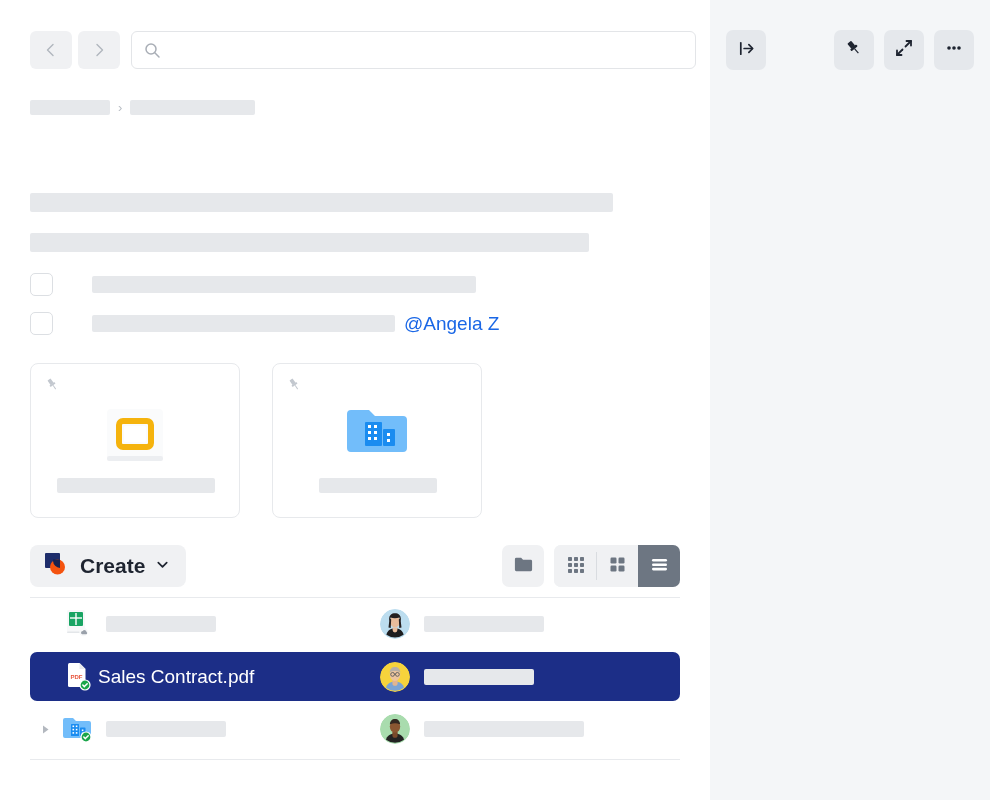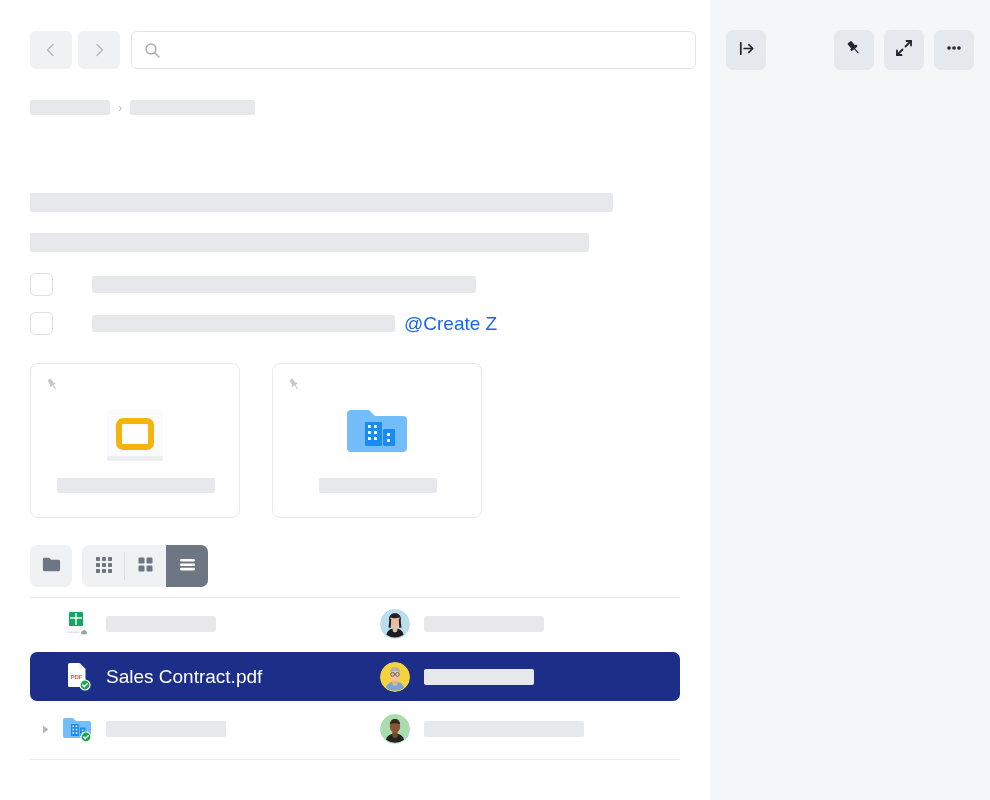--- a/index.html
+++ b/index.html
@@ -107,21 +107,21 @@
   .frow {
     height: 48px; display: flex; align-items: center; border-radius: 7px;
     position: relative; padding-left: 10px;
   }
   .frow.selected { background: #1c2e87; height: 49px; }
   .frow + .frow { margin-top: 4px; }
   .frow .disclosure { width: 16px; flex: 0 0 16px; display: flex; align-items: center; }
   .frow .ficon { width: 42px; flex: 0 0 42px; display: flex; align-items: center; justify-content: center; }
   .frow .fname-ph { height: 16px; margin-left: 8px; }
   .frow .fname {
-    margin-left: 8px; font-size: 19px; color: #ffffff;
+    font-size: 19px; color: #ffffff;
   }
   .frow .fmeta { position: absolute; left: 350px; display: flex; align-items: center; gap: 14px; }
   .frow .fmeta .ph { height: 16px; }
   .avatar { width: 30px; height: 30px; border-radius: 50%; overflow: hidden; flex: 0 0 30px; }
   .divline { height: 1px; background: #e8eaed; margin-top: 6px; }
   .toprule { position: absolute; left: 30px; top: 597px; width: 650px; height: 1px; background: #e8eaed; }
 
   
   .panel {
     width: 280px; height: 800px; background: #f4f6f8; flex: 0 0 280px; position: relative;
@@ -180,21 +180,21 @@
     <div class="ph body-line-1"></div>
     <div class="ph body-line-2"></div>
 
     <div class="checkrow checkrow-1">
       <div class="checkbox"></div>
       <div class="ph" style="width:384px"></div>
     </div>
     <div class="checkrow checkrow-2">
       <div class="checkbox"></div>
       <div class="ph" style="width:303px"></div>
-      <div class="mention">@Create Z</div>
+      <div class="mention">@Angela Z</div>
     </div>
 
     <div class="cards">
       <div class="card">
         <span class="pin">
           <svg width="15" height="15" viewBox="0 0 16 16">
               <g fill="#c3c8cf" transform="rotate(-35 8 8)">
                 <rect x="6" y="1.5" width="4" height="6" rx="0.6"></rect>
                 <rect x="4.7" y="7" width="6.6" height="2" rx="0.6"></rect>
                 <rect x="7.5" y="9" width="1" height="5"></rect>
@@ -238,20 +238,35 @@
               <rect x="44" y="29" width="3" height="3"></rect>
                 <rect x="44" y="35" width="3" height="3"></rect>
             </g>
           </svg>
         </div>
         <div class="ph card-ph" style="width:118px;left:46px"></div>
       </div>
     </div>
 
     <div class="create-row">
+      <div class="create-btn">
+        <span>
+          <svg width="28" height="28" viewBox="0 0 28 28">
+            <rect x="3" y="3" width="15" height="15" rx="1" fill="#1e2d6b"></rect>
+            <circle cx="15.5" cy="17" r="7.5" fill="#f4530f"></circle>
+            <path d="M11 9.5 h7 v8.5 a7.5 7.5 0 0 1 -7 -7 z" fill="#16224f"></path>
+          </svg>
+        </span>
+        <span class="label">Create</span>
+        <span>
+          <svg width="15" height="15" viewBox="0 0 16 16">
+              <path d="M3.5 6 L8 10.5 L12.5 6" fill="none" stroke="#1e2430" stroke-width="1.8" stroke-linecap="round" stroke-linejoin="round"></path>
+            </svg>
+        </span>
+      </div>
       <div class="view-controls">
         <div class="folder-btn">
           <span>
             <svg width="21" height="21" viewBox="0 0 22 22">
                 <path d="M2 5.5 a1.5 1.5 0 0 1 1.5 -1.5 h5 l2 2 h8 a1.5 1.5 0 0 1 1.5 1.5 v9 a1.5 1.5 0 0 1 -1.5 1.5 h-15 a1.5 1.5 0 0 1 -1.5 -1.5 z" fill="#6d7682"></path>
               </svg>
           </span>
         </div>
         <div class="segmented">
           <div class="seg">

